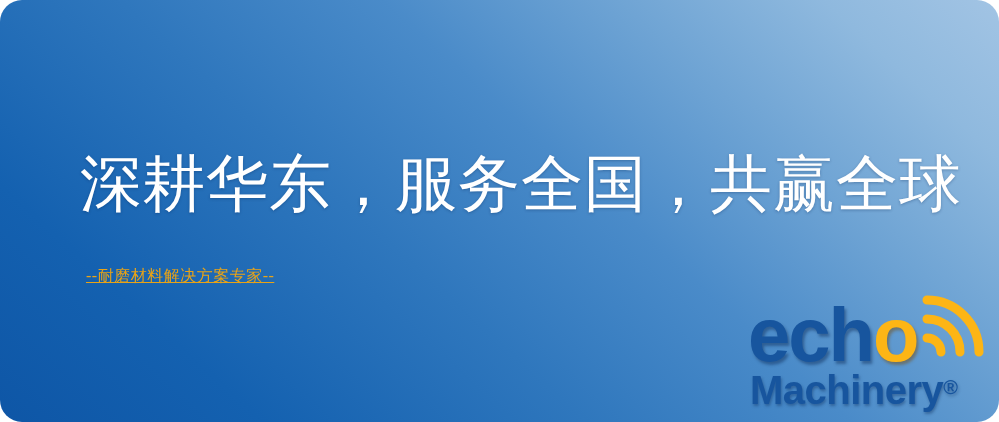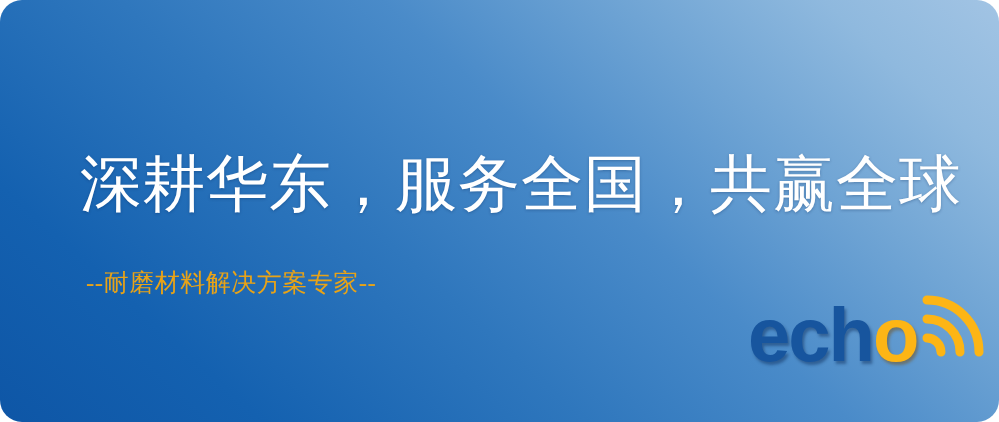--- a/index.html
+++ b/index.html
@@ -34,23 +34,24 @@
     text-shadow: 0 1px 3px rgba(0, 32, 80, 0.30);
   }
 
   
   .subtitle {
     position: absolute;
     left: 86px;
     top: 266px;
     color: #e8a317;
     font-family: "Liberation Serif", "DejaVu Serif", serif;
-    font-size: 25px;
+    font-size: 16px;
     letter-spacing: 0.5px;
     white-space: nowrap;
+    text-decoration: underline;
   }
 
   
   .logo {
     position: absolute;
     left: 748px;
     top: 296px;
     width: 248px;
     height: 124px;
   }
@@ -118,16 +119,19 @@
     </div>
 
     <svg class="logo-waves" viewBox="0 0 74 66">
       <g fill="none" stroke="#fdb515" stroke-width="9" stroke-linecap="round" transform="translate(1,62)">
         <path d="M 0,-14 A 14,14 0 0 1 14,0"></path>
         <path d="M 0,-33 A 33,33 0 0 1 33,0"></path>
         <path d="M 0,-52 A 52,52 0 0 1 52,0"></path>
       </g>
     </svg>
 
+    <div class="logo-sub">
+      <span>Machinery</span><span class="reg-mark">®</span>
+    </div>
 
   </div>
 
 </div>
 
 </body></html>

